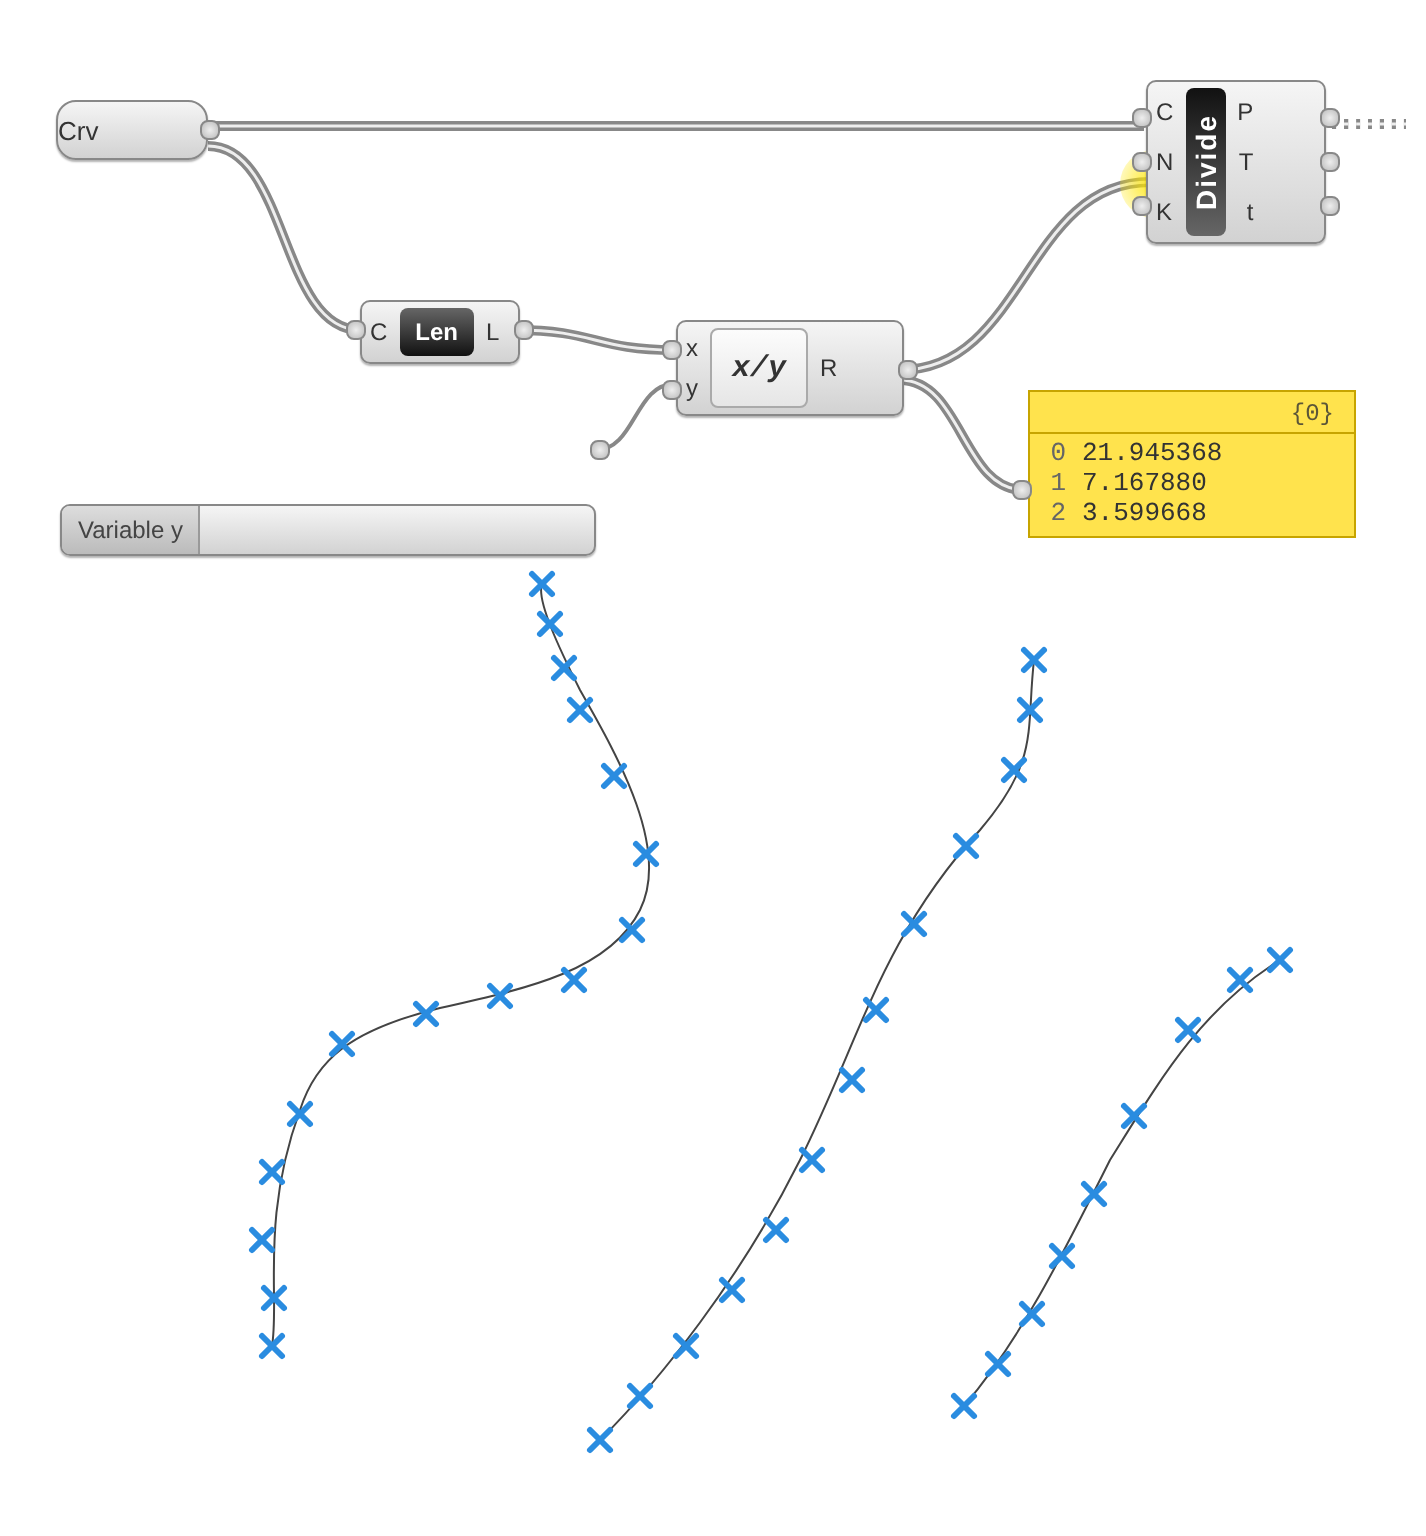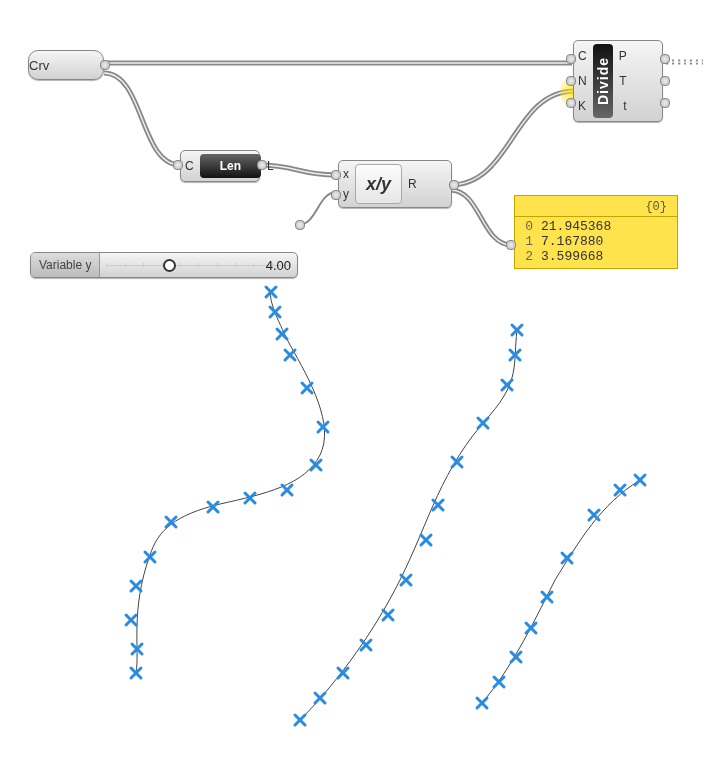--- a/index.html
+++ b/index.html
@@ -3,22 +3,22 @@
 <meta charset="utf-8">
 <style>
   body { margin: 0; background: #fff; font-family: Arial, Helvetica, sans-serif; width: 713px; height: 768px; position: relative; overflow: hidden; }
   .node { position: absolute; border-radius: 5px; background: linear-gradient(#f5f5f5,#d2d2d2); border: 1px solid #888; box-shadow: 0 1px 1px rgba(0,0,0,0.3); display: flex; align-items: stretch; box-sizing: border-box; }
   .param-node { position: absolute; border-radius: 10px; background: linear-gradient(#f5f5f5,#d2d2d2); border: 1px solid #888; box-shadow: 0 1px 1px rgba(0,0,0,0.3); display: flex; align-items: center; justify-content: flex-start; box-sizing: border-box; }
   .ports { display: flex; flex-direction: column; justify-content: space-around; padding: 3px 4px; font-size: 12px; color: #333; }
   .ports.left { align-items: flex-start; }
   .ports.right { align-items: flex-end; }
   .core { background: linear-gradient(#666,#111); color: #fff; border-radius: 4px; margin: 3px 2px; display: flex; align-items: center; justify-content: center; font-weight: bold; }
   .core.vertical { writing-mode: vertical-rl; transform: rotate(180deg); padding: 6px 2px; font-size: 14px; letter-spacing: 1px; }
-  .core.label { padding: 3px 20px; font-size: 12px; }
-  .core.formula { background: linear-gradient(#fcfcfc,#e6e6e6); color: #333; border: 1px solid #aaa; font-style: italic; font-size: 18px; padding: 4px 10px; }
+  .core.label { padding: 3px 8px; font-size: 12px; }
+  .core.formula { background: linear-gradient(#fcfcfc,#e6e6e6); color: #333; border: 1px solid #aaa; font-style: italic; font-size: 15px; padding: 4px 10px; font-family: Liberation Mono, monospace; }
   .slider { position: absolute; border-radius: 5px; background: linear-gradient(#f5f5f5,#d2d2d2); border: 1px solid #888; box-shadow: 0 1px 1px rgba(0,0,0,0.3); display: flex; align-items: stretch; box-sizing: border-box; margin-top: 40px; }
   .slider .lab { background: linear-gradient(#ddd,#bbb); color: #444; font-size: 12px; padding: 4px 8px; border-right: 1px solid #999; border-radius: 4px 0 0 4px; display: flex; align-items: center; }
   .slider .track { flex: 1; position: relative; display: flex; align-items: center; padding: 0 6px; }
   .slider .rule { position: absolute; left: 6px; right: 6px; top: 50%; height: 1px; background: #ccc; }
   .slider .ticks { position: absolute; left: 6px; right: 6px; top: 40%; height: 20%; display: flex; justify-content: space-between; }
   .slider .ticks i { width: 1px; background: #ccc; }
   .slider .handle { position: absolute; width: 9px; height: 9px; border: 2px solid #333; border-radius: 50%; background: #fff; top: 50%; margin-top: -6px; }
   .slider .val { margin-left: auto; font-size: 13px; color: #222; z-index: 2; padding-left: 80px; }
   .panel { position: absolute; background: #ffe34d; border: 1px solid #c7a400; color: #333; font-family: "Courier New", monospace; font-size: 13px; padding: 4px 6px; box-sizing: border-box; }
   .panel .hdr { text-align: right; font-size: 12px; opacity: 0.8; padding-right: 4px; }
@@ -82,38 +82,20 @@
   <div class="ports right">
     <span>R</span>
   </div>
 </div>
 <div class="grip" style="left:331px; top:170px;"></div>
 <div class="grip" style="left:331px; top:190px;"></div>
 <div class="grip" style="left:449px; top:180px;"></div>
 
 <div class="slider" style="left:30px; top:212px; width:268px; height:26px;">
   <div class="lab">Variable y</div>
-  <div class="track">
-    <div class="rule"></div>
-    <div class="ticks">
-        <i></i>
-        <i></i>
-        <i></i>
-        <i></i>
-        <i></i>
-        <i></i>
-        <i></i>
-        <i></i>
-        <i></i>
-        <i></i>
-        <i></i>
-      </div>
-    <div class="handle" id="slider-handle" style="left: 63px;"></div>
-    <div class="val">4.00</div>
-  </div>
 </div>
 <div class="grip" style="left:295px; top:220px;"></div>
 
 <div class="node" style="left:573px; top:40px; width:90px; height:82px;">
   <div class="ports left">
     <span>C</span>
     <span>N</span>
     <span>K</span>
   </div>
   <div class="core vertical">

